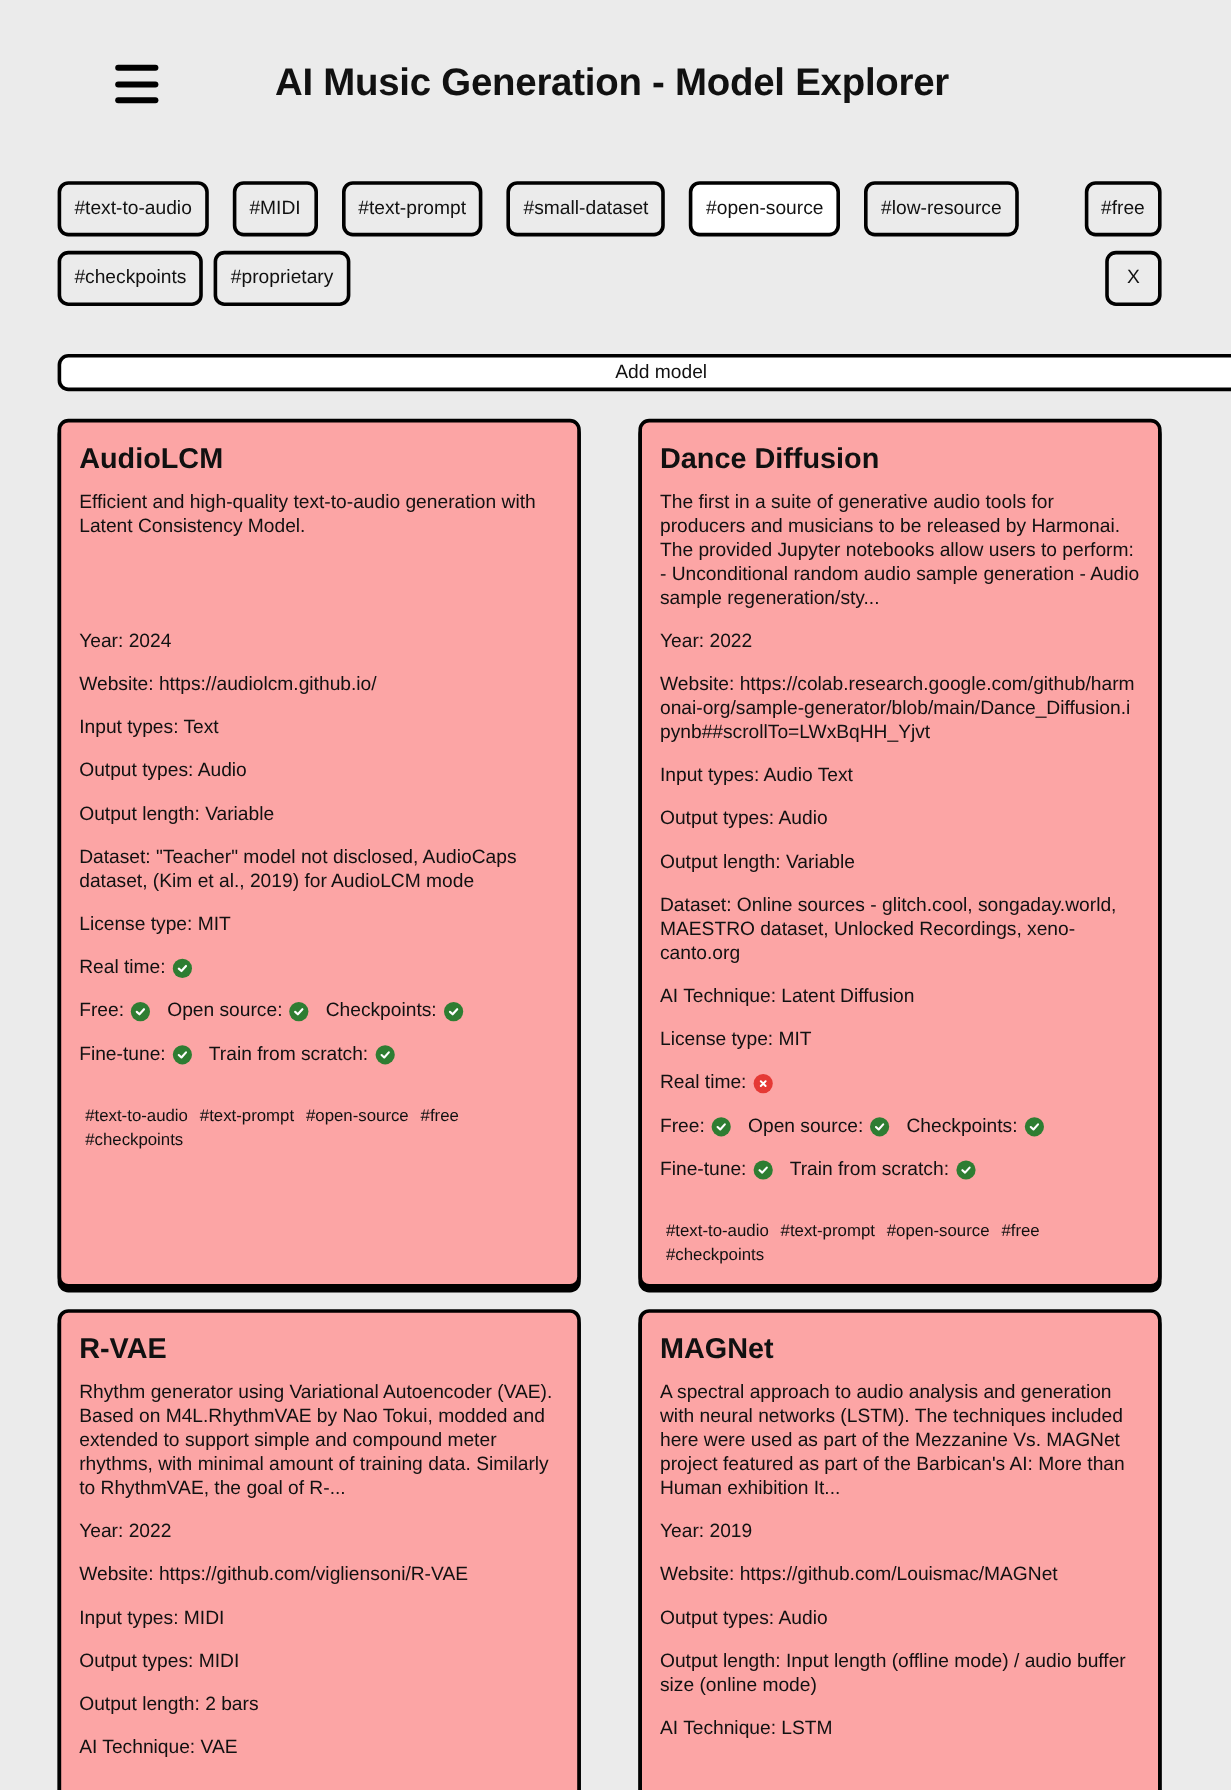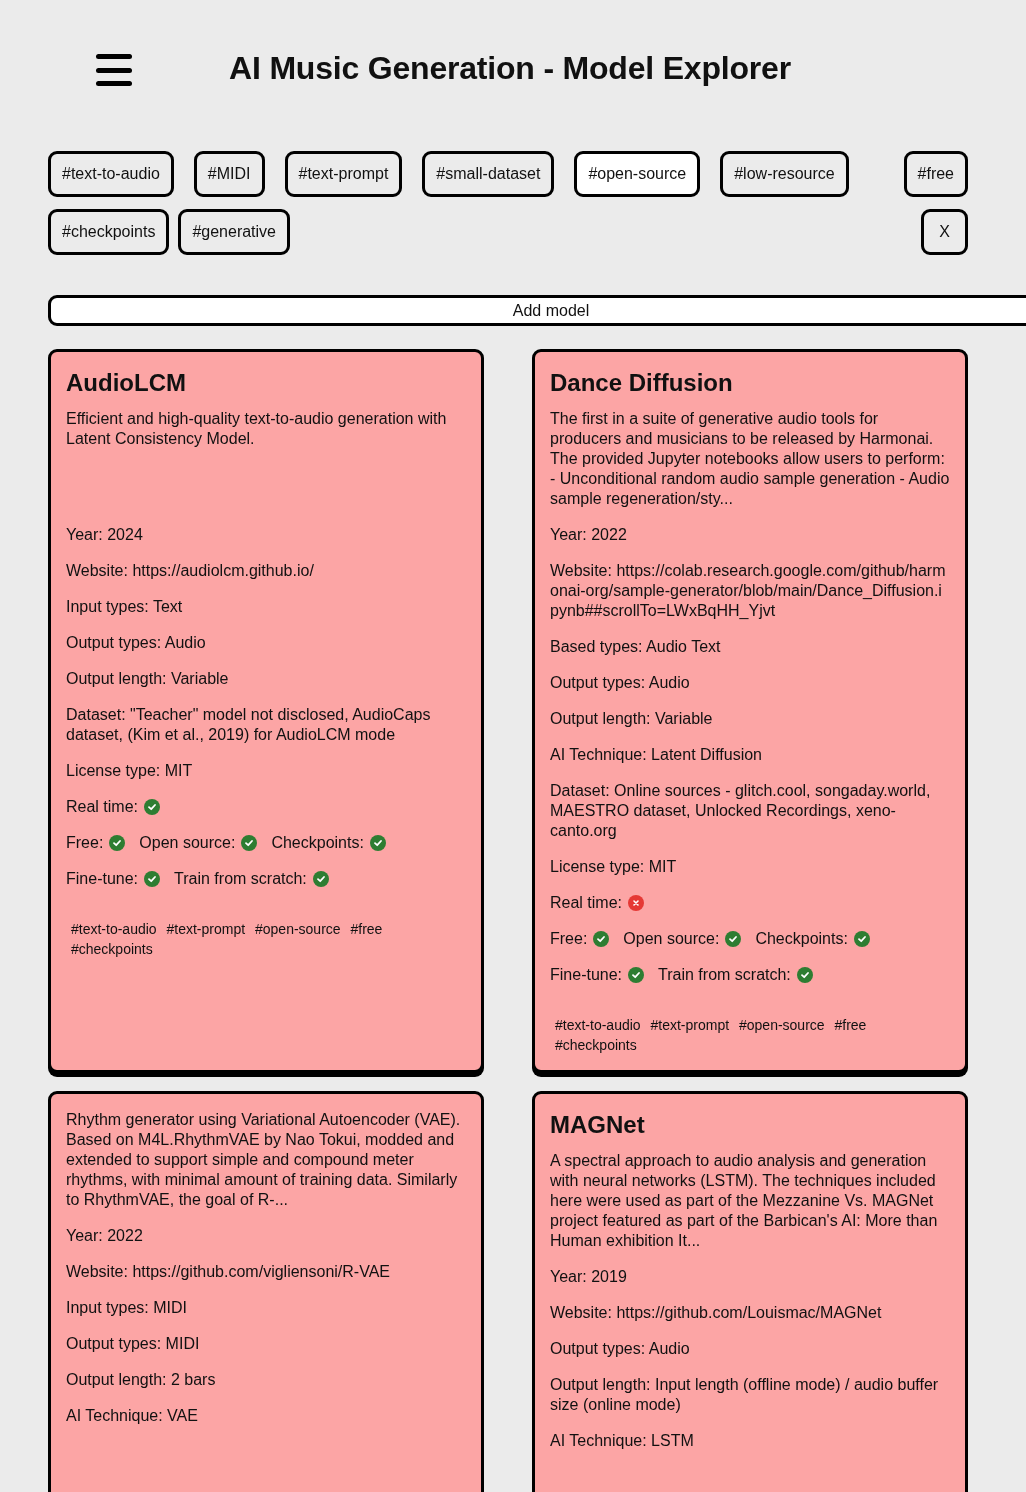--- a/index.html
+++ b/index.html
@@ -85,21 +85,21 @@
       <div class="tag" style="margin-right:20px">#text-to-audio</div>
       <div class="tag" style="margin-right:20px">#MIDI</div>
       <div class="tag" style="margin-right:20px">#text-prompt</div>
       <div class="tag" style="margin-right:20px">#small-dataset</div>
       <div class="tag selected" style="margin-right:20px">#open-source</div>
       <div class="tag" style="margin-right:20px">#low-resource</div>
       <div class="tag" style="margin-left:auto">#free</div>
     </div>
     <div class="tag-row">
       <div class="tag" style="margin-right:9px">#checkpoints</div>
-      <div class="tag">#generative</div>
+      <div class="tag">#proprietary</div>
       <div class="tag tag-clear">X</div>
     </div>
   </div>
 
   <div class="add-model">Add model</div>
 
   <div class="cards">
 
     <div class="card">
       <div class="card-title">AudioLCM</div>
@@ -172,25 +172,25 @@
         <span>#free</span>
         <span>#checkpoints</span>
       </div>
     </div>
 
     <div class="card">
       <div class="card-title">Dance Diffusion</div>
       <div class="card-desc">The first in a suite of generative audio tools for producers and musicians to be released by Harmonai. The provided Jupyter notebooks allow users to perform: - Unconditional random audio sample generation - Audio sample regeneration/sty...</div>
       <div class="field">Year: 2022</div>
       <div class="field" style="word-break:break-all">Website: https://colab.research.google.com/github/harmonai-org/sample-generator/blob/main/Dance_Diffusion.ipynb##scrollTo=LWxBqHH_Yjvt</div>
-      <div class="field">Based types: Audio Text</div>
+      <div class="field">Input types: Audio Text</div>
       <div class="field">Output types: Audio</div>
       <div class="field">Output length: Variable</div>
+      <div class="field">Dataset: Online sources - glitch.cool, songaday.world, MAESTRO dataset, Unlocked Recordings, xeno-canto.org</div>
       <div class="field">AI Technique: Latent Diffusion</div>
-      <div class="field">Dataset: Online sources - glitch.cool, songaday.world, MAESTRO dataset, Unlocked Recordings, xeno-canto.org</div>
       <div class="field">License type: MIT</div>
       <div class="flags">
         <span class="flag">
           <span>Real time:</span>
           <span class="ico no">
               <svg viewBox="0 0 10 10">
                 <path d="M3 3 L7 7 M7 3 L3 7" stroke="#fff" stroke-width="1.6" fill="none" stroke-linecap="round"></path>
               </svg>
             </span>
         </span>
@@ -242,20 +242,21 @@
       <div class="card-tags">
         <span>#text-to-audio</span>
         <span>#text-prompt</span>
         <span>#open-source</span>
         <span>#free</span>
         <span>#checkpoints</span>
       </div>
     </div>
 
     <div class="card">
+      <div class="card-title">R-VAE</div>
       <div class="card-desc">Rhythm generator using Variational Autoencoder (VAE). Based on M4L.RhythmVAE by Nao Tokui, modded and extended to support simple and compound meter rhythms, with minimal amount of training data. Similarly to RhythmVAE, the goal of R-...</div>
       <div class="field">Year: 2022</div>
       <div class="field">Website: https://github.com/vigliensoni/R-VAE</div>
       <div class="field">Input types: MIDI</div>
       <div class="field">Output types: MIDI</div>
       <div class="field">Output length: 2 bars</div>
       <div class="field">AI Technique: VAE</div>
     </div>
 
     <div class="card">

